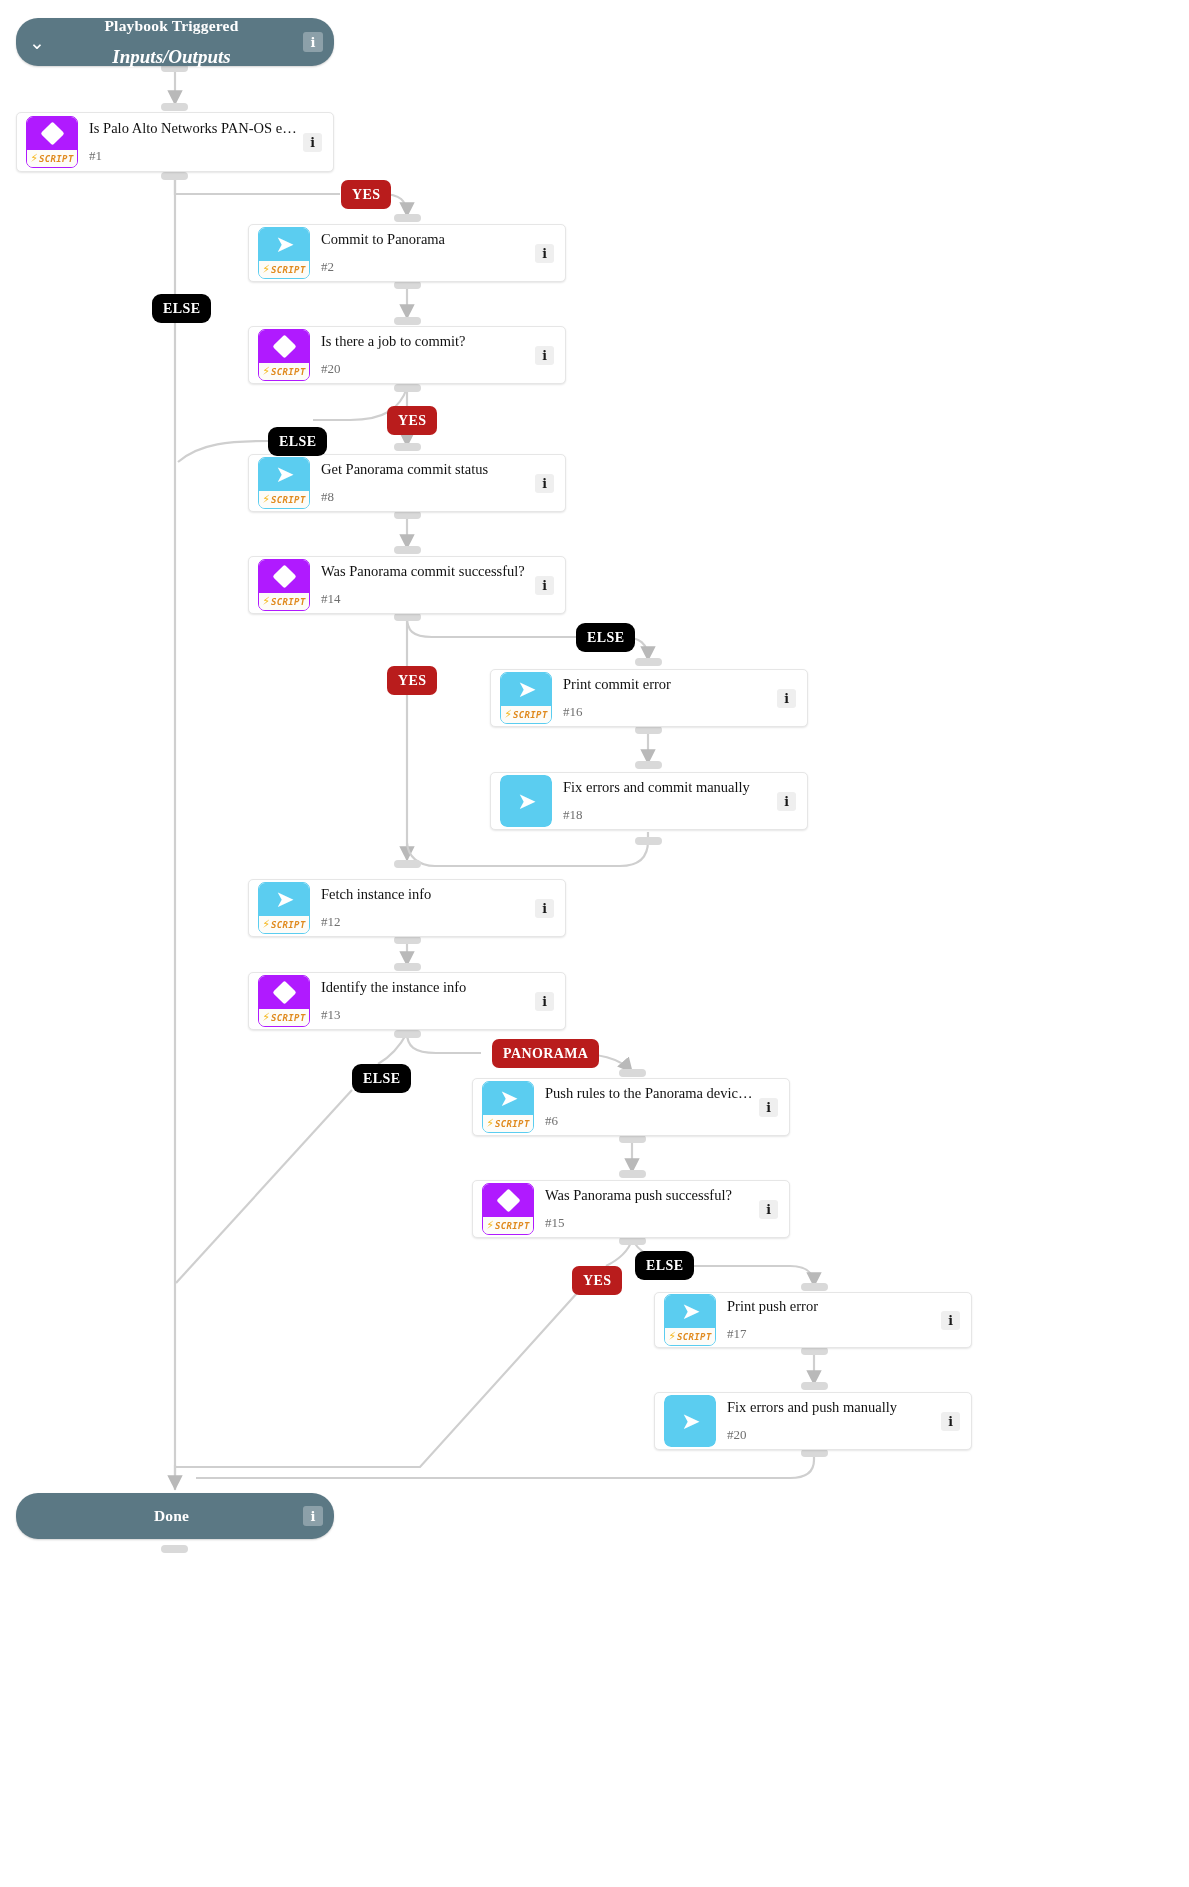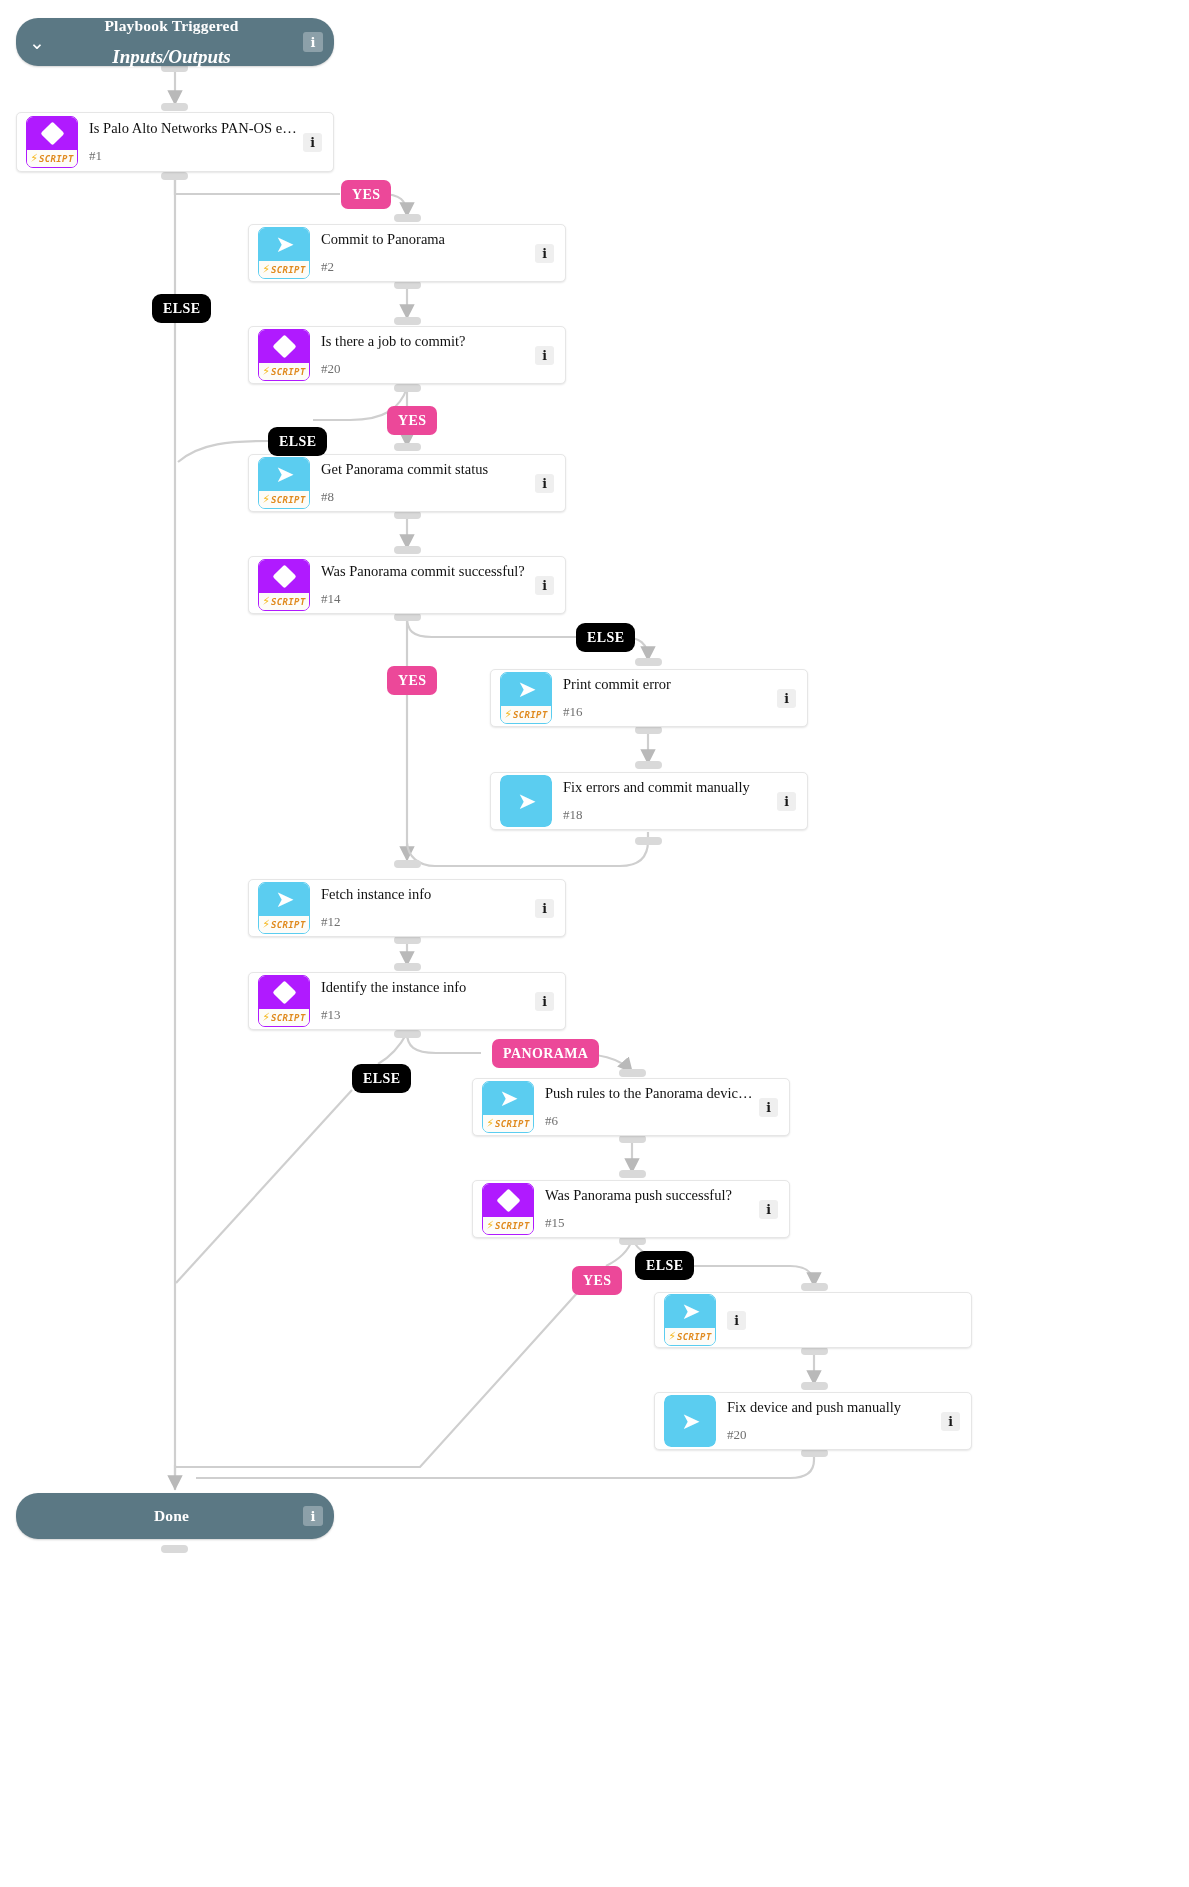--- a/index.html
+++ b/index.html
@@ -85,21 +85,21 @@
     font-family:"DejaVu Serif",serif;font-weight:bold;font-size:12.5px;color:#1a1a1a;
   }
 
   
   .blabel{
     position:absolute;display:flex;align-items:center;justify-content:center;
     border-radius:7px;color:#ffffff;font-size:14px;font-weight:bold;
     letter-spacing:.4px;padding:0 11px;height:29px;box-sizing:border-box;
     white-space:nowrap;
   }
-  .blabel.yes{background:#ec4899;}
+  .blabel.yes{background:#b91c1c;}
   .blabel.else{background:#000000;border-radius:9px;}
 
   
   .stub{
     position:absolute;width:27px;height:8px;border-radius:4px;background:#d9d9d9;
   }
 </style>
 </head>
 <body>
 
@@ -393,31 +393,35 @@
   <div class="node" style="left:654px;top:1292px;width:318px;height:56px;">
     <div class="icon-wrap task script">
       <div class="icon-top">
           <div class="chevglyph">➤</div>
         </div>
       <div class="script-badge">
         <span class="bolt">⚡</span>
         <span class="stxt">SCRIPT</span>
       </div>
     </div>
+    <div class="txt">
+      <div class="ttl">Print push error</div>
+      <div class="num">#17</div>
+    </div>
     <div class="info">i</div>
   </div>
 
   <div class="node" style="left:654px;top:1392px;width:318px;height:58px;">
     <div class="icon-wrap task plain">
       <div class="icon-top">
           <div class="chevglyph">➤</div>
         </div>
     </div>
     <div class="txt">
-      <div class="ttl">Fix device and push manually</div>
+      <div class="ttl">Fix errors and push manually</div>
       <div class="num">#20</div>
     </div>
     <div class="info">i</div>
   </div>
 
   <div class="blabel yes" style="left:341px;top:180px;">YES</div>
   <div class="blabel else" style="left:152px;top:294px;">ELSE</div>
   <div class="blabel yes" style="left:387px;top:406px;">YES</div>
   <div class="blabel else" style="left:268px;top:427px;">ELSE</div>
   <div class="blabel yes" style="left:387px;top:666px;">YES</div>

